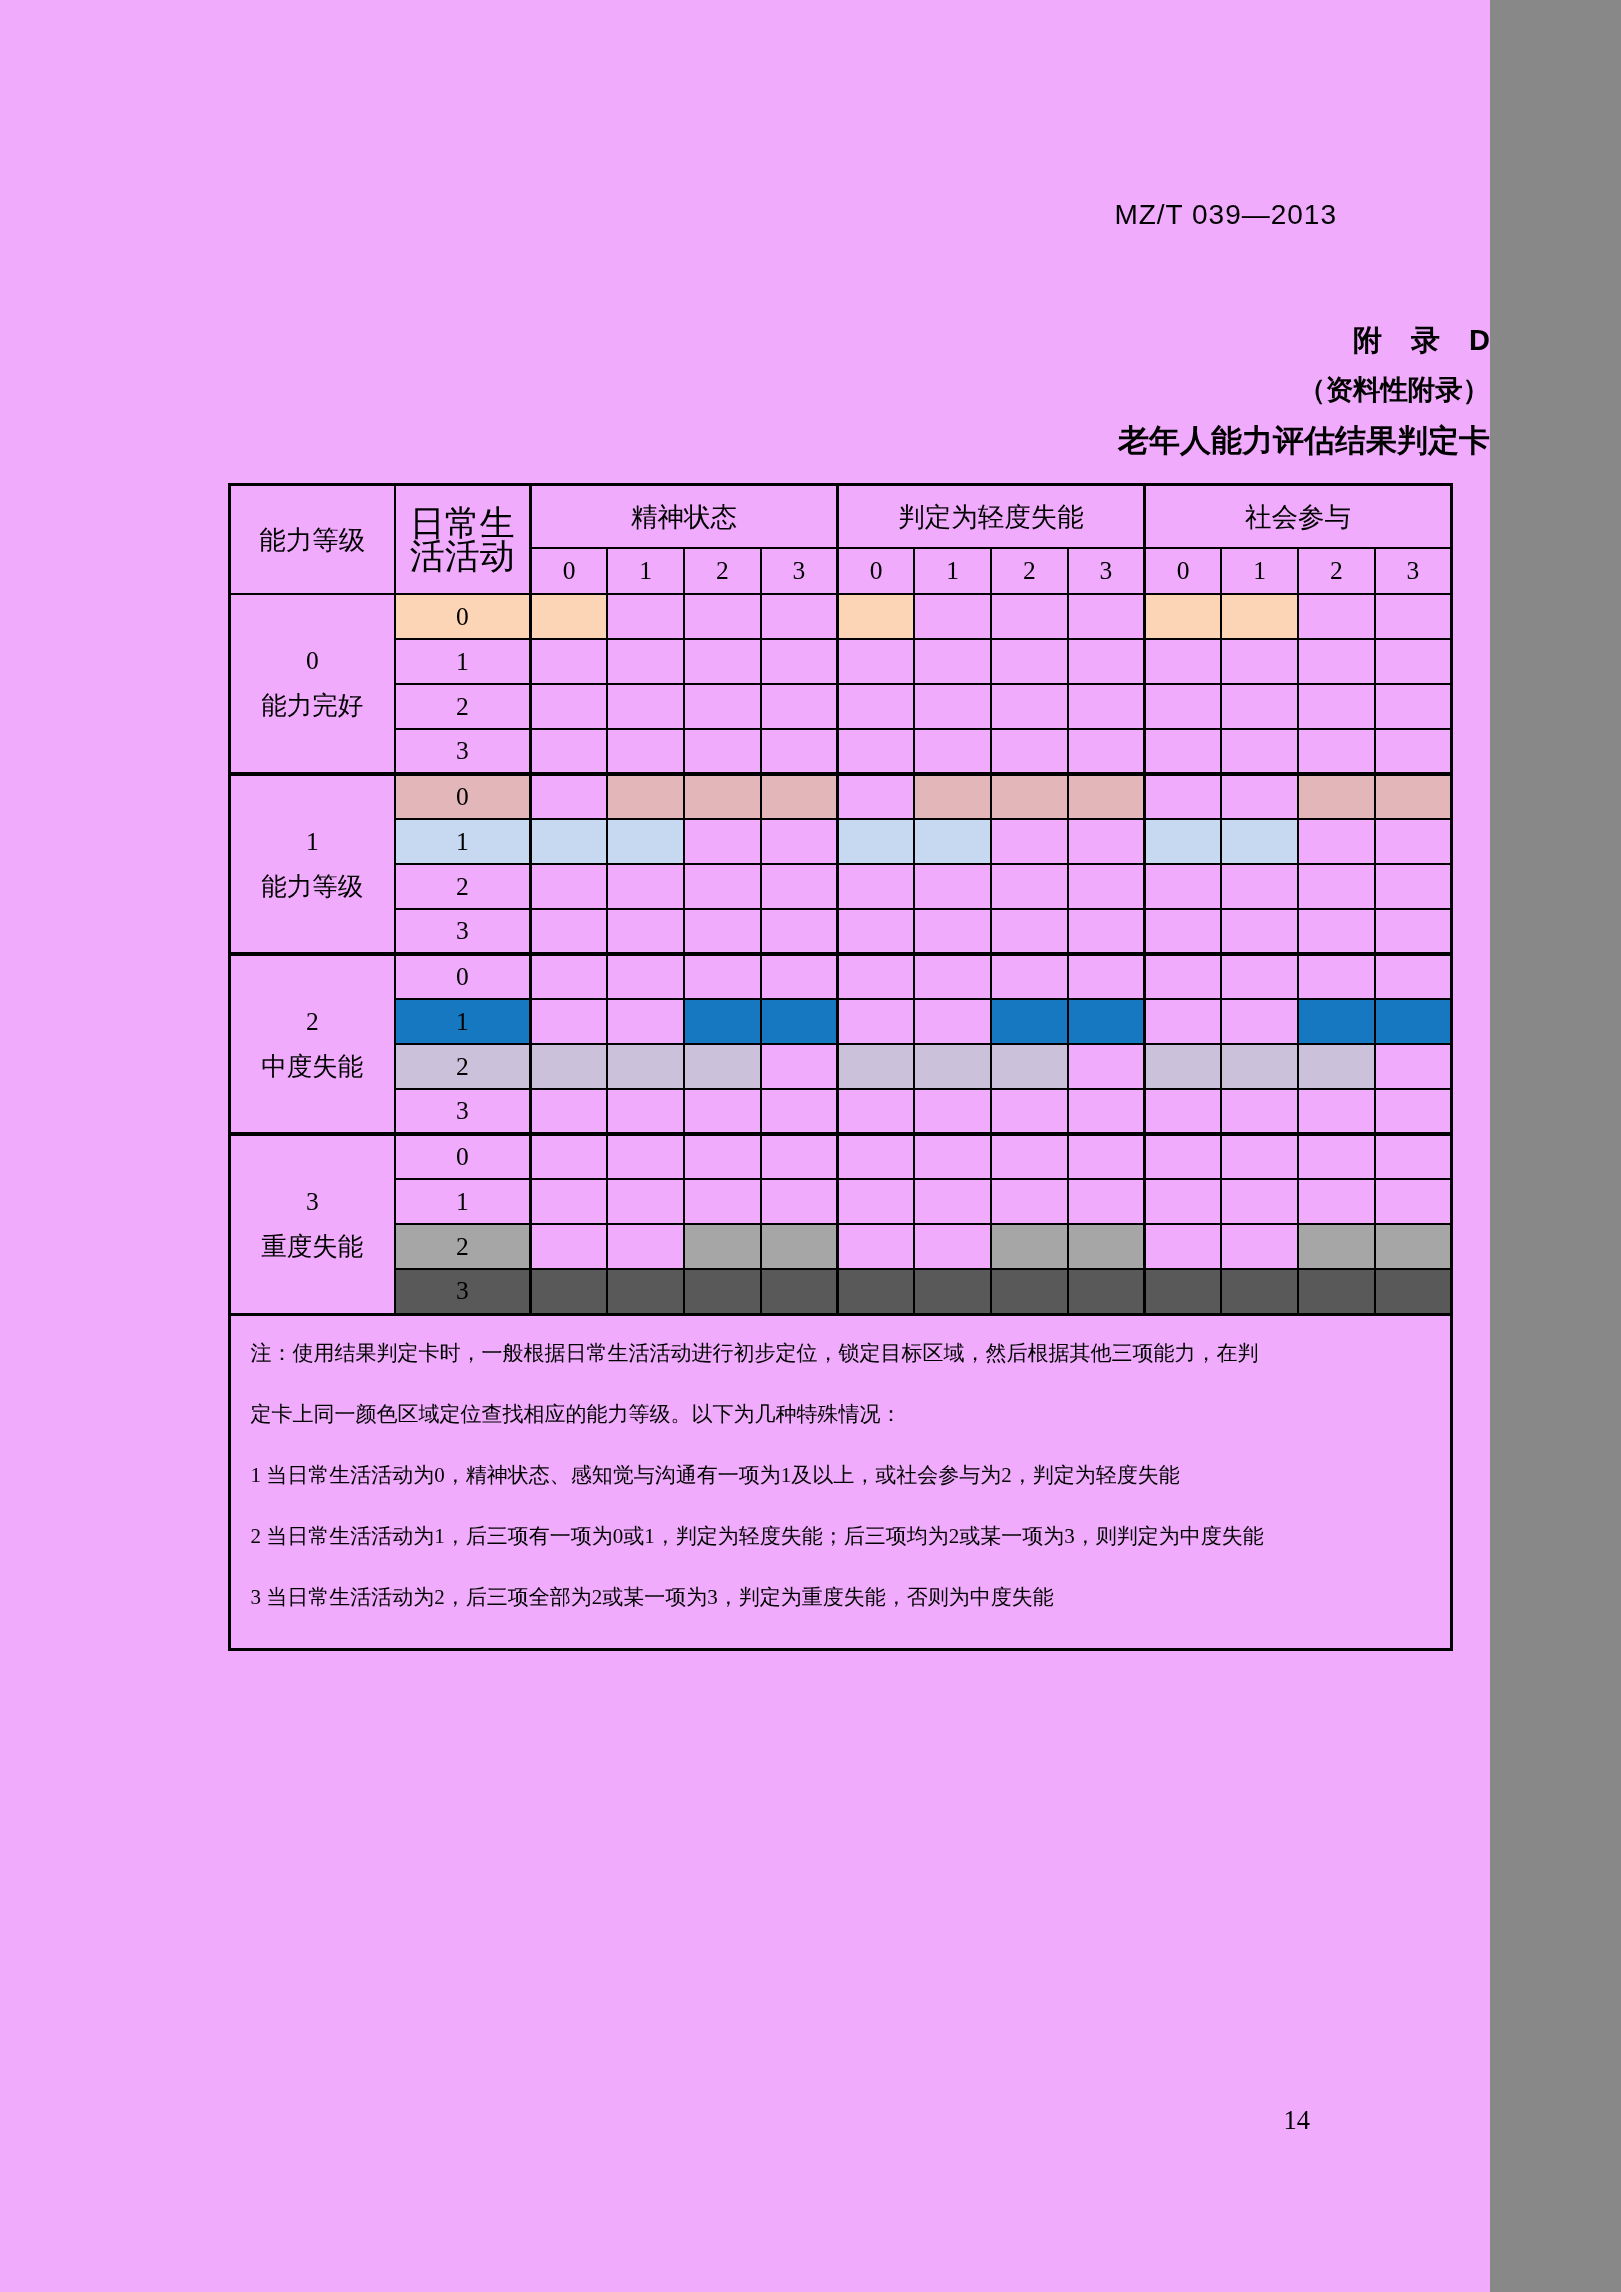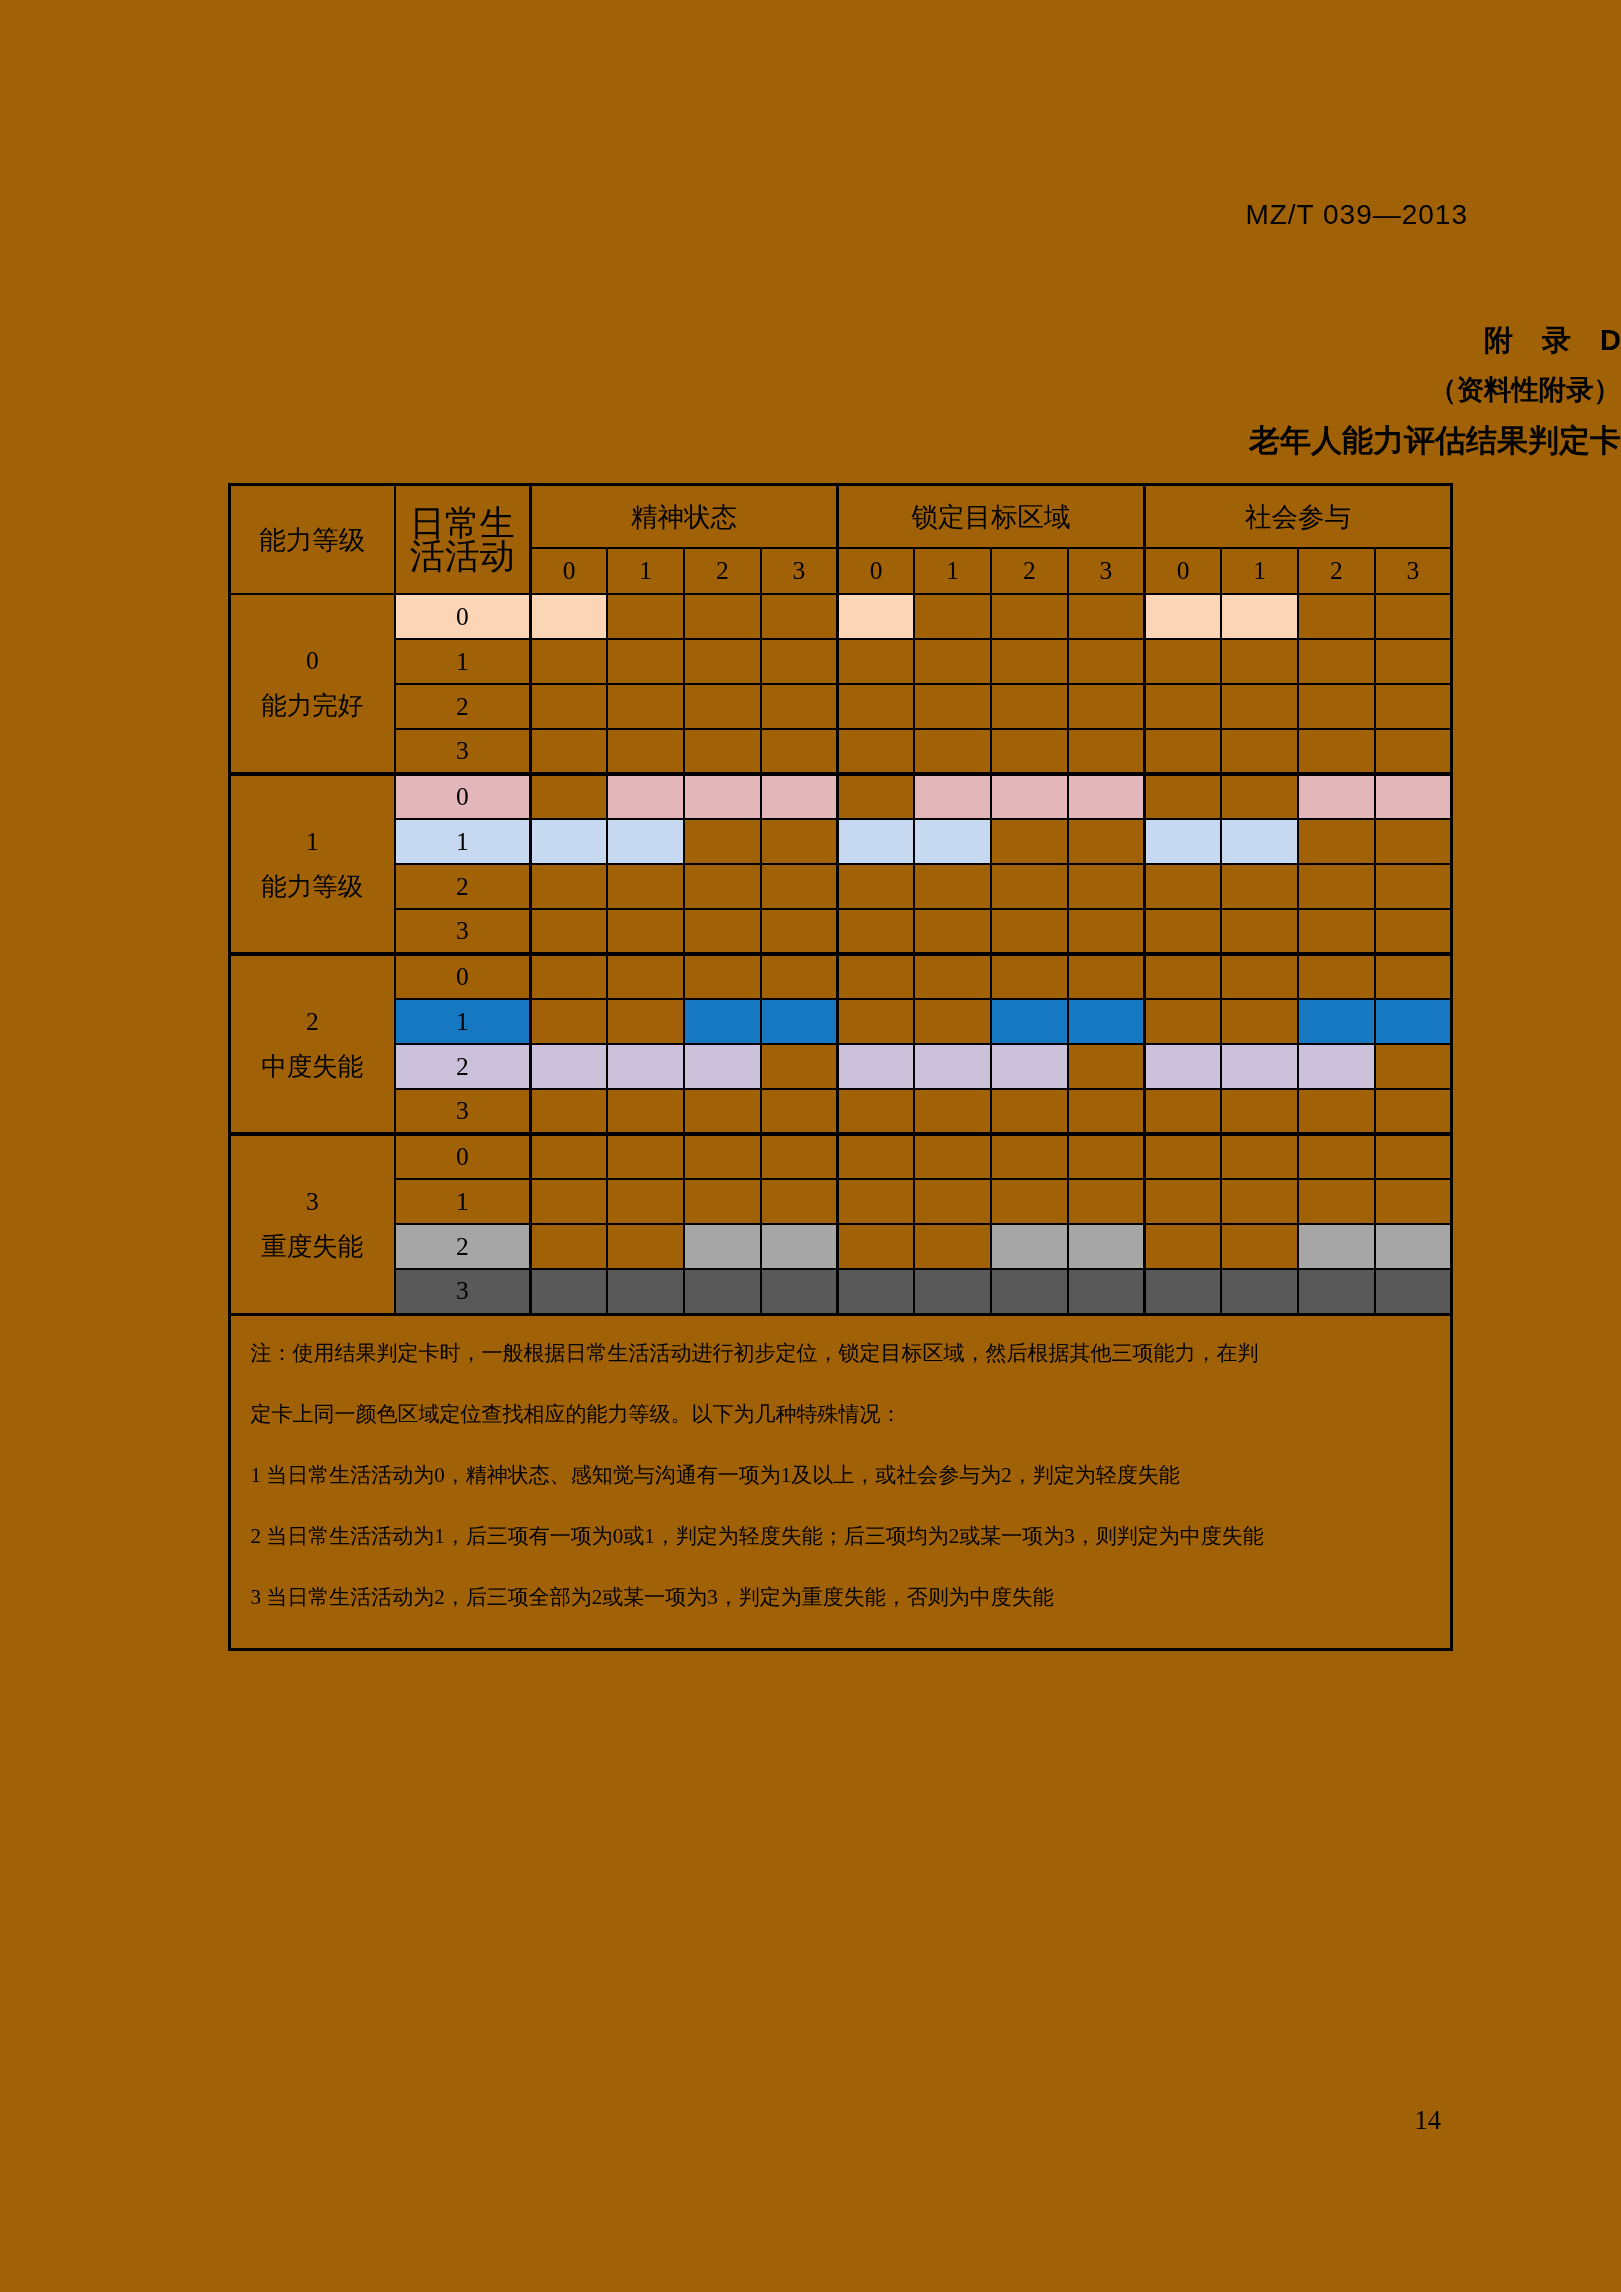--- a/index.html
+++ b/index.html
@@ -1,19 +1,19 @@
 <!DOCTYPE html>
 <html><head>
 <meta charset="utf-8">
 <style>
   html,body{margin:0;padding:0;background:#888;}
   .page{
     position:relative;
-    width:1621px;height:2293px;
-    background:#a16207;
+    width:1490px;height:2293px;
+    background:#f0abfc;
     font-family:"Liberation Serif","DejaVu Serif",serif;
     color:#000;
     overflow:hidden;
   }
   .std-code{
     position:absolute;top:199px;right:153px;
     font-family:"Liberation Sans","DejaVu Sans",sans-serif;
     font-size:28px;letter-spacing:1px;white-space:nowrap;
   }
   .title-block{
@@ -94,21 +94,21 @@
           <col>
       </colgroup>
       <thead>
         <tr class="hrow1">
           <th rowspan="2">能力等级</th>
           <th rowspan="2" class="adl-h">
             <div>日常生</div>
             <div>活活动</div>
           </th>
           <th colspan="4" class="tkl">精神状态</th>
-          <th colspan="4" class="tkl">锁定目标区域</th>
+          <th colspan="4" class="tkl">判定为轻度失能</th>
           <th colspan="4" class="tkl">社会参与</th>
         </tr>
         <tr class="hrow2" id="subhead-row">
             <th class="tkl">0</th>
             <th>1</th>
             <th>2</th>
             <th>3</th>
             <th class="tkl">0</th>
             <th>1</th>
             <th>2</th>

